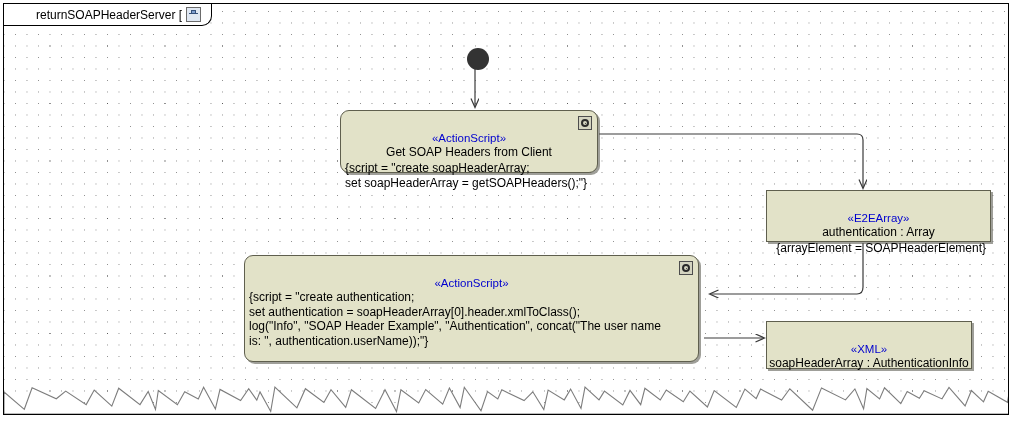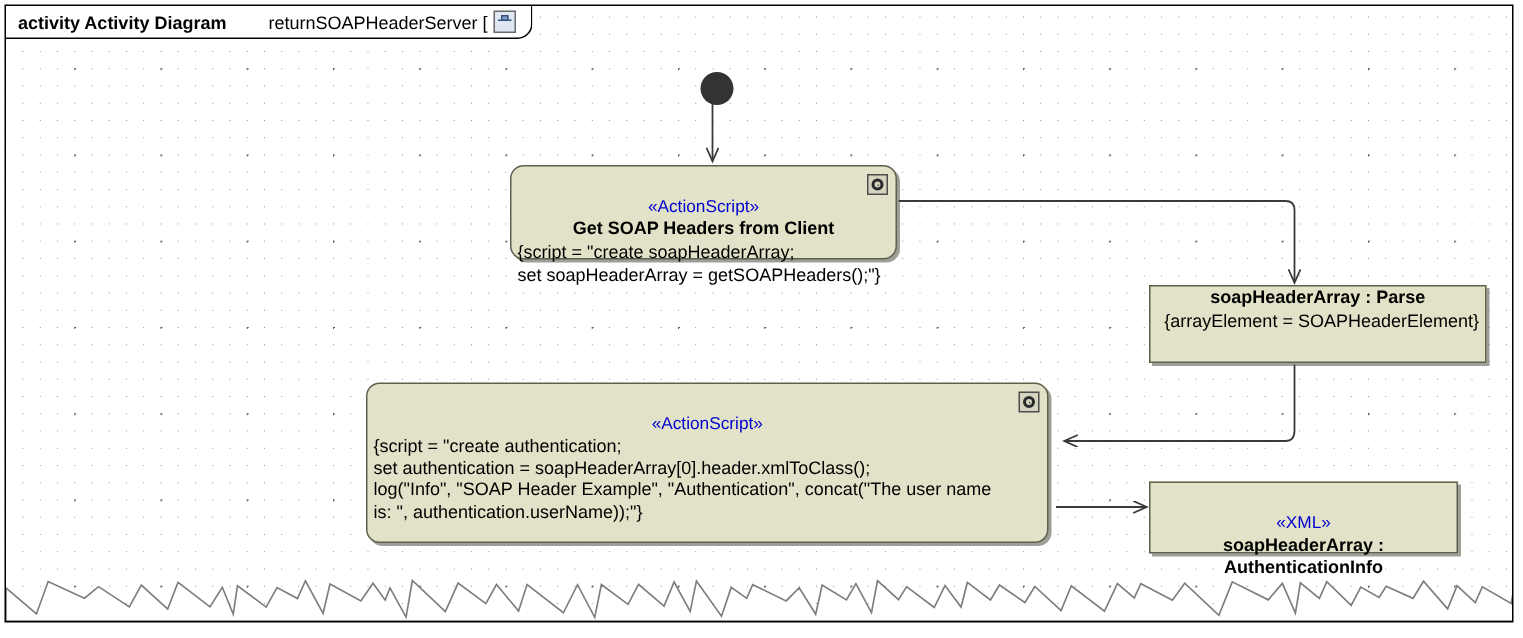--- a/index.html
+++ b/index.html
@@ -85,21 +85,21 @@
   .node.rounded{border-radius:9px;}
   .stereo{
     text-align:center;
     color:#0000cf;
     font-size:11.5px;
     line-height:14px;
     padding-top:20px;
   }
   .nname{
     text-align:center;
-    font-weight:bold;
+    font-weight:normal;
     font-size:12px;
     line-height:15px;
     padding-bottom:1px;
   }
   .nbody{
     font-size:12px;
     line-height:14.5px;
     padding:0 4px 3px 4px;
     white-space:pre-wrap;
   }
@@ -141,21 +141,20 @@
     position:absolute;left:0;bottom:0;width:1006px;height:34px;z-index:7;
   }
 </style>
 </head>
 <body>
 
 <div id="stage">
   <div id="frame">
 
     <div id="frame-tab">
-      <span class="kw">activity Activity Diagram</span>
       <span class="nm">returnSOAPHeaderServer [</span>
       <span class="mini-icon"></span>
     </div>
 
     <svg id="edges">
       <defs>
         <marker id="ah" markerWidth="12" markerHeight="12" refX="9.5" refY="4" orient="auto" markerUnits="userSpaceOnUse">
           <path d="M1,0 L10,4 L1,8" fill="none" stroke="#3a3a3a" stroke-width="1.2"></path>
         </marker>
       </defs>
@@ -186,21 +185,22 @@
       <div class="nbody">{script = "create authentication;
 set authentication = soapHeaderArray[0].header.xmlToClass();
 log("Info", "SOAP Header Example", "Authentication", concat("The user name
 is: ", authentication.userName));"}</div>
       <div class="beh-icon">
           <i></i>
         </div>
     </div>
 
     <div class="node" style="left:762px;top:186px;width:225px;height:52px;">
-      <div class="nname">soapHeaderArray : Parse</div>
+      <div class="stereo">«E2EArray»</div>
+      <div class="nname">authentication : Array</div>
       <div class="nbody" style="text-align:right;">{arrayElement = SOAPHeaderElement}</div>
     </div>
 
     <div class="node" style="left:762px;top:317px;width:206px;height:48px;">
       <div class="stereo">«XML»</div>
       <div class="nname">soapHeaderArray : AuthenticationInfo</div>
     </div>
 
     <svg id="torn" viewBox="0 0 1006 34" preserveAspectRatio="none">
       <path id="tornpath" fill="#ffffff" stroke="#7d7d7d" stroke-width="1.1" d="M0,12 L20.3,29.3 L28.1,7.7 L52.3,18.8 L61.7,11.1 L82.2,24.6 L90.2,10.1 L107.8,26.1 L114.7,8.2 L136.0,24.6 L144.2,11.5 L151.5,29.5 L154.3,10.5 L173.4,24.7 L180.7,11.7 L194.3,19.0 L199.6,7.3 L211.4,29.0 L216.0,9.4 L236.6,20.6 L244.7,8.8 L252.8,20.1 L256.0,11.9 L266.7,31.4 L270.9,7.0 L292.9,27.8 L301.4,8.7 L319.9,22.4 L327.0,9.7 L341.7,27.3 L347.4,9.7 L371.6,28.5 L381.0,9.8 L392.5,31.6 L396.9,9.7 L414.7,22.9 L421.7,9.6 L438.7,24.1 L445.4,8.0 L456.1,27.6 L460.3,7.3 L477.0,30.8 L483.5,11.6 L493.8,18.9 L497.8,9.8 L520.1,20.6 L528.8,11.8 L539.8,29.5 L544.1,10.1 L560.3,19.9 L566.6,9.1 L577.0,28.4 L581.0,7.1 L595.0,19.8 L600.4,11.1 L618.8,25.0 L626.0,10.4 L636.7,24.7 L640.9,8.3 L656.3,20.0 L662.3,10.0 L679.3,21.7 L685.9,11.0 L703.4,27.0 L710.2,10.5 L732.3,27.5 L740.9,9.1 L752.2,18.6 L756.6,9.1 L777.6,20.1 L785.8,8.8 L808.6,30.2 L817.5,7.9 L841.5,19.9 L850.9,8.9 L859.6,28.8 L862.9,8.6 L875.6,18.9 L880.5,7.8 L896.8,23.6 L903.2,11.4 L915.4,18.3 L920.1,10.8 L938.0,18.9 L945.0,7.5 L961.1,25.9 L967.4,10.5 L979.5,21.8 L984.2,11.2 L1003.5,22.3 L1006.0,7.3 L1006,34 L0,34 Z"></path>

